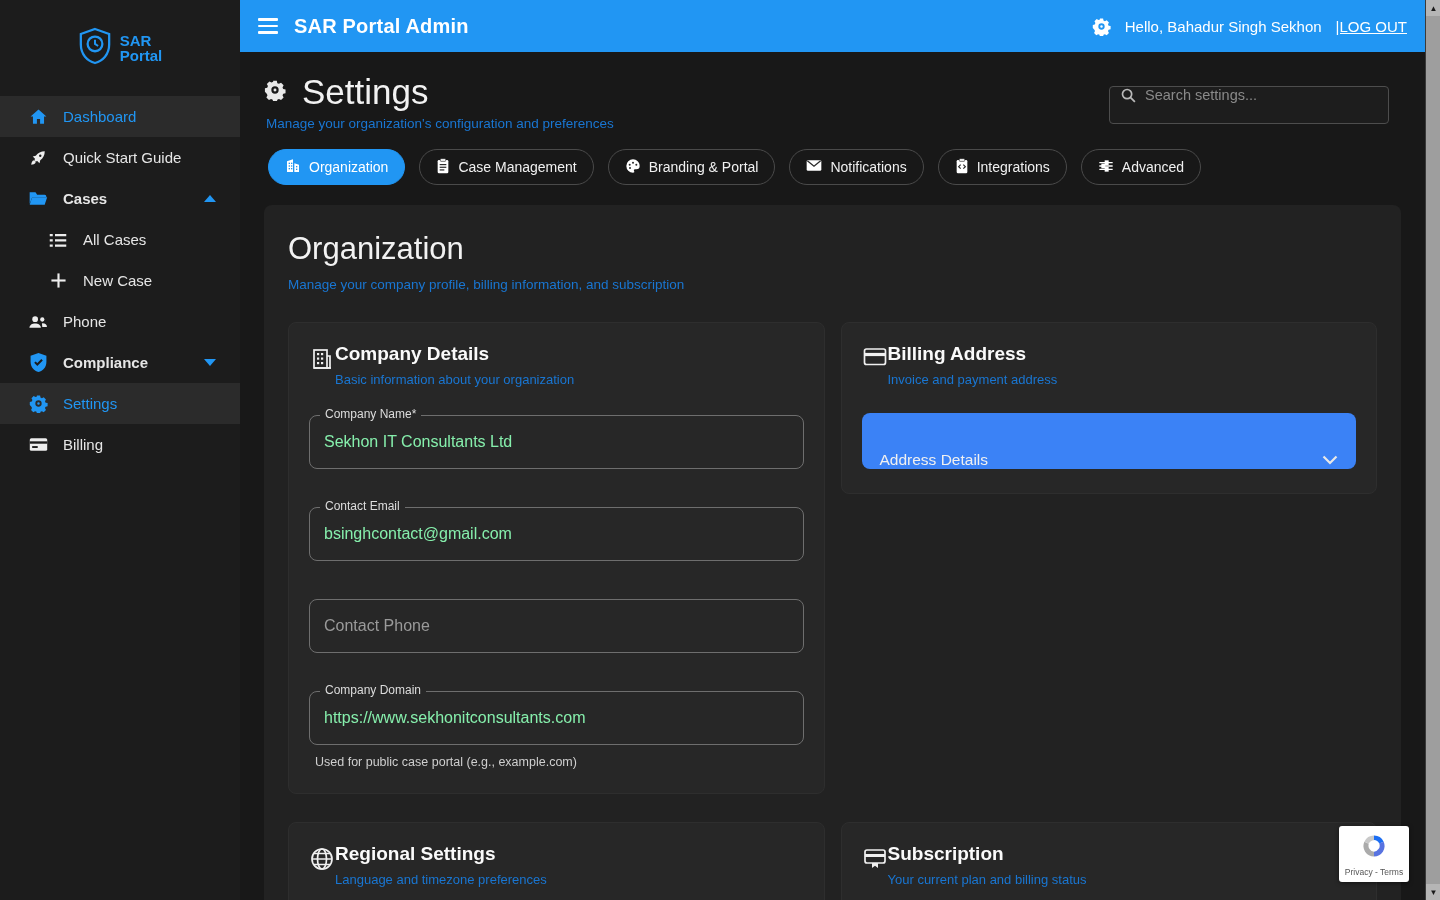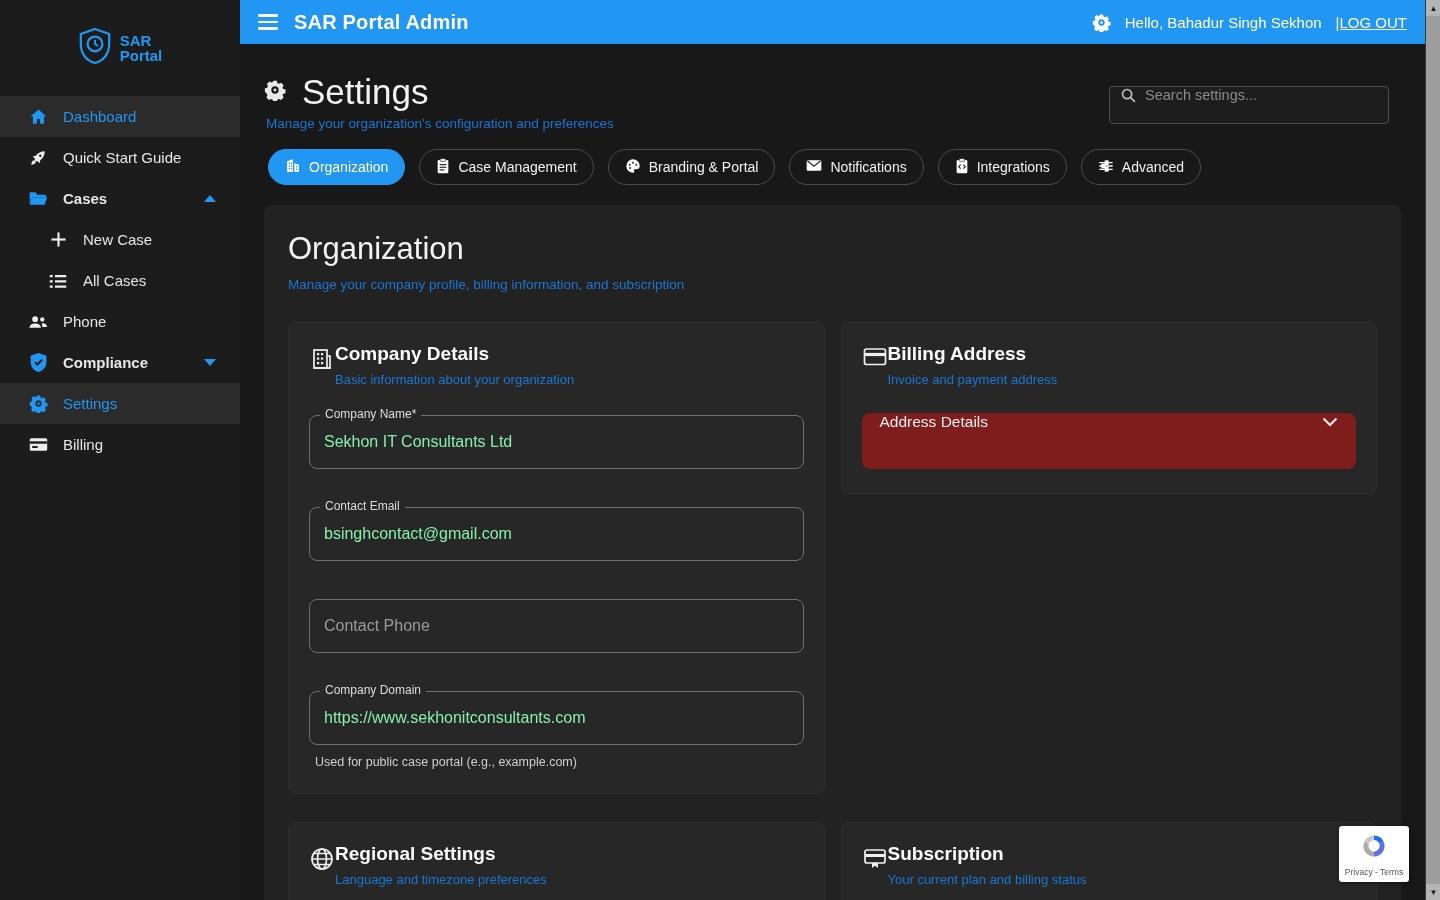--- a/index.html
+++ b/index.html
@@ -1,21 +1,21 @@
 <!DOCTYPE html>
 <html><head>
 <meta charset="utf-8">
 <style>
   * { margin:0; padding:0; box-sizing:border-box; }
   html,body { width:1440px; height:900px; overflow:hidden; background:#181818;
     font-family:"Liberation Sans", sans-serif; color:#e8e8e8; }
 
   
   .sidebar { position:absolute; left:0; top:0; width:240px; height:900px; background:#1c1c1c; z-index:5; }
-  .topbar  { position:absolute; left:240px; top:0; width:1185px; height:44px; background:#2196f3;
+  .topbar  { position:absolute; left:240px; top:0; width:1185px; height:52px; background:#2196f3;
              display:flex; align-items:center; padding:0 18px; z-index:4; }
   .main    { position:absolute; left:240px; top:58px; width:1185px; height:842px; background:#181818; overflow:hidden; }
   .scrollbar { position:absolute; right:0; top:0; width:15px; height:900px; background:#9e9e9e; border-left:1px solid #3a3a3a; z-index:9; }
   .scrollbar .sb-btn { width:15px; height:16px; background:#b5b5b5; display:flex; align-items:center; justify-content:center;
              font-size:8px; color:#1a1a1a; }
   .scrollbar .sb-btn.bottom { position:absolute; bottom:0; }
 
   
   .hamburger { width:20px; display:flex; flex-direction:column; gap:4px; margin-right:16px; cursor:pointer; }
   .hamburger span { height:2.5px; background:#fff; border-radius:1px; }
@@ -70,21 +70,21 @@
   
   .fields { margin-top:28px; display:flex; flex-direction:column; gap:38px; }
   .field { position:relative; }
   .field input { width:100%; height:54px; background:transparent; border:1px solid #6e6e6e; border-radius:8px;
                  padding:0 14px; color:#86efac; font-size:16px; font-family:"Liberation Sans", sans-serif; outline:none; }
   .field input::placeholder { color:#9a9a9a; }
   .flabel { position:absolute; top:-8px; left:11px; background:#272727; padding:0 5px; font-size:12px; color:#dcdcdc; }
   .helper { font-size:12.5px; color:#cfcfcf; margin:10px 0 0 6px; }
 
   
-  .accordion { margin-top:26px; background:#7f1d1d; border-radius:8px; height:56px; display:flex; align-items:flex-start;
+  .accordion { margin-top:26px; background:#3b82f6; border-radius:8px; height:56px; display:flex; align-items:flex-end;
                justify-content:space-between; padding:0 18px; cursor:pointer; }
   .accordion-label { font-size:15.5px; color:#f0f0f0; }
 
   
   .recaptcha { position:absolute; right:31px; bottom:18px; width:70px; height:56px; background:#fff; border-radius:3px;
                box-shadow:0 1px 4px rgba(0,0,0,.5); display:flex; flex-direction:column; align-items:center;
                justify-content:center; gap:3px; z-index:8; }
   .recaptcha-label { font-size:8.5px; color:#555; font-family:"Liberation Sans", sans-serif; }
 </style>
 </head>
@@ -130,40 +130,40 @@
           <path d="M2 2 h7 l2 3 h9 a2 2 0 0 1 2 2 v1 H5 L2 16 Z"></path>
           <path d="M5 8 h18 l-3 9 H2 Z"></path>
         </svg>
     </span>
     <span>Cases</span>
     <span class="chev up"></span>
   </div>
 
   <div class="nav-item sub">
     <span class="ic">
-      <svg width="17" height="17" viewBox="0 0 24 24" fill="#ededed">
-          <rect x="10.5" y="2" width="3" height="20"></rect>
-          <rect x="2" y="10.5" width="20" height="3"></rect>
-        </svg>
-    </span>
-    <span>New Case</span>
-  </div>
-
-  <div class="nav-item sub">
-    <span class="ic">
       <svg width="18" height="16" viewBox="0 0 24 20" fill="#ededed">
           <rect x="1" y="2" width="4" height="3"></rect>
           <rect x="8" y="2" width="15" height="3"></rect>
           <rect x="1" y="9" width="4" height="3"></rect>
           <rect x="8" y="9" width="15" height="3"></rect>
           <rect x="1" y="16" width="4" height="3"></rect>
           <rect x="8" y="16" width="15" height="3"></rect>
         </svg>
     </span>
     <span>All Cases</span>
+  </div>
+
+  <div class="nav-item sub">
+    <span class="ic">
+      <svg width="17" height="17" viewBox="0 0 24 24" fill="#ededed">
+          <rect x="10.5" y="2" width="3" height="20"></rect>
+          <rect x="2" y="10.5" width="20" height="3"></rect>
+        </svg>
+    </span>
+    <span>New Case</span>
   </div>
 
   <div class="nav-item">
     <span class="ic">
       <svg width="21" height="16" viewBox="0 0 28 20" fill="#ededed">
           <circle cx="10" cy="6" r="4"></circle>
           <path d="M2 18 c0-4 4-6 8-6 s8 2 8 6 Z"></path>
           <circle cx="20" cy="6.5" r="3"></circle>
           <path d="M19.5 12 c4-.5 7 1.5 7 5 h-6.5"></path>
         </svg>

